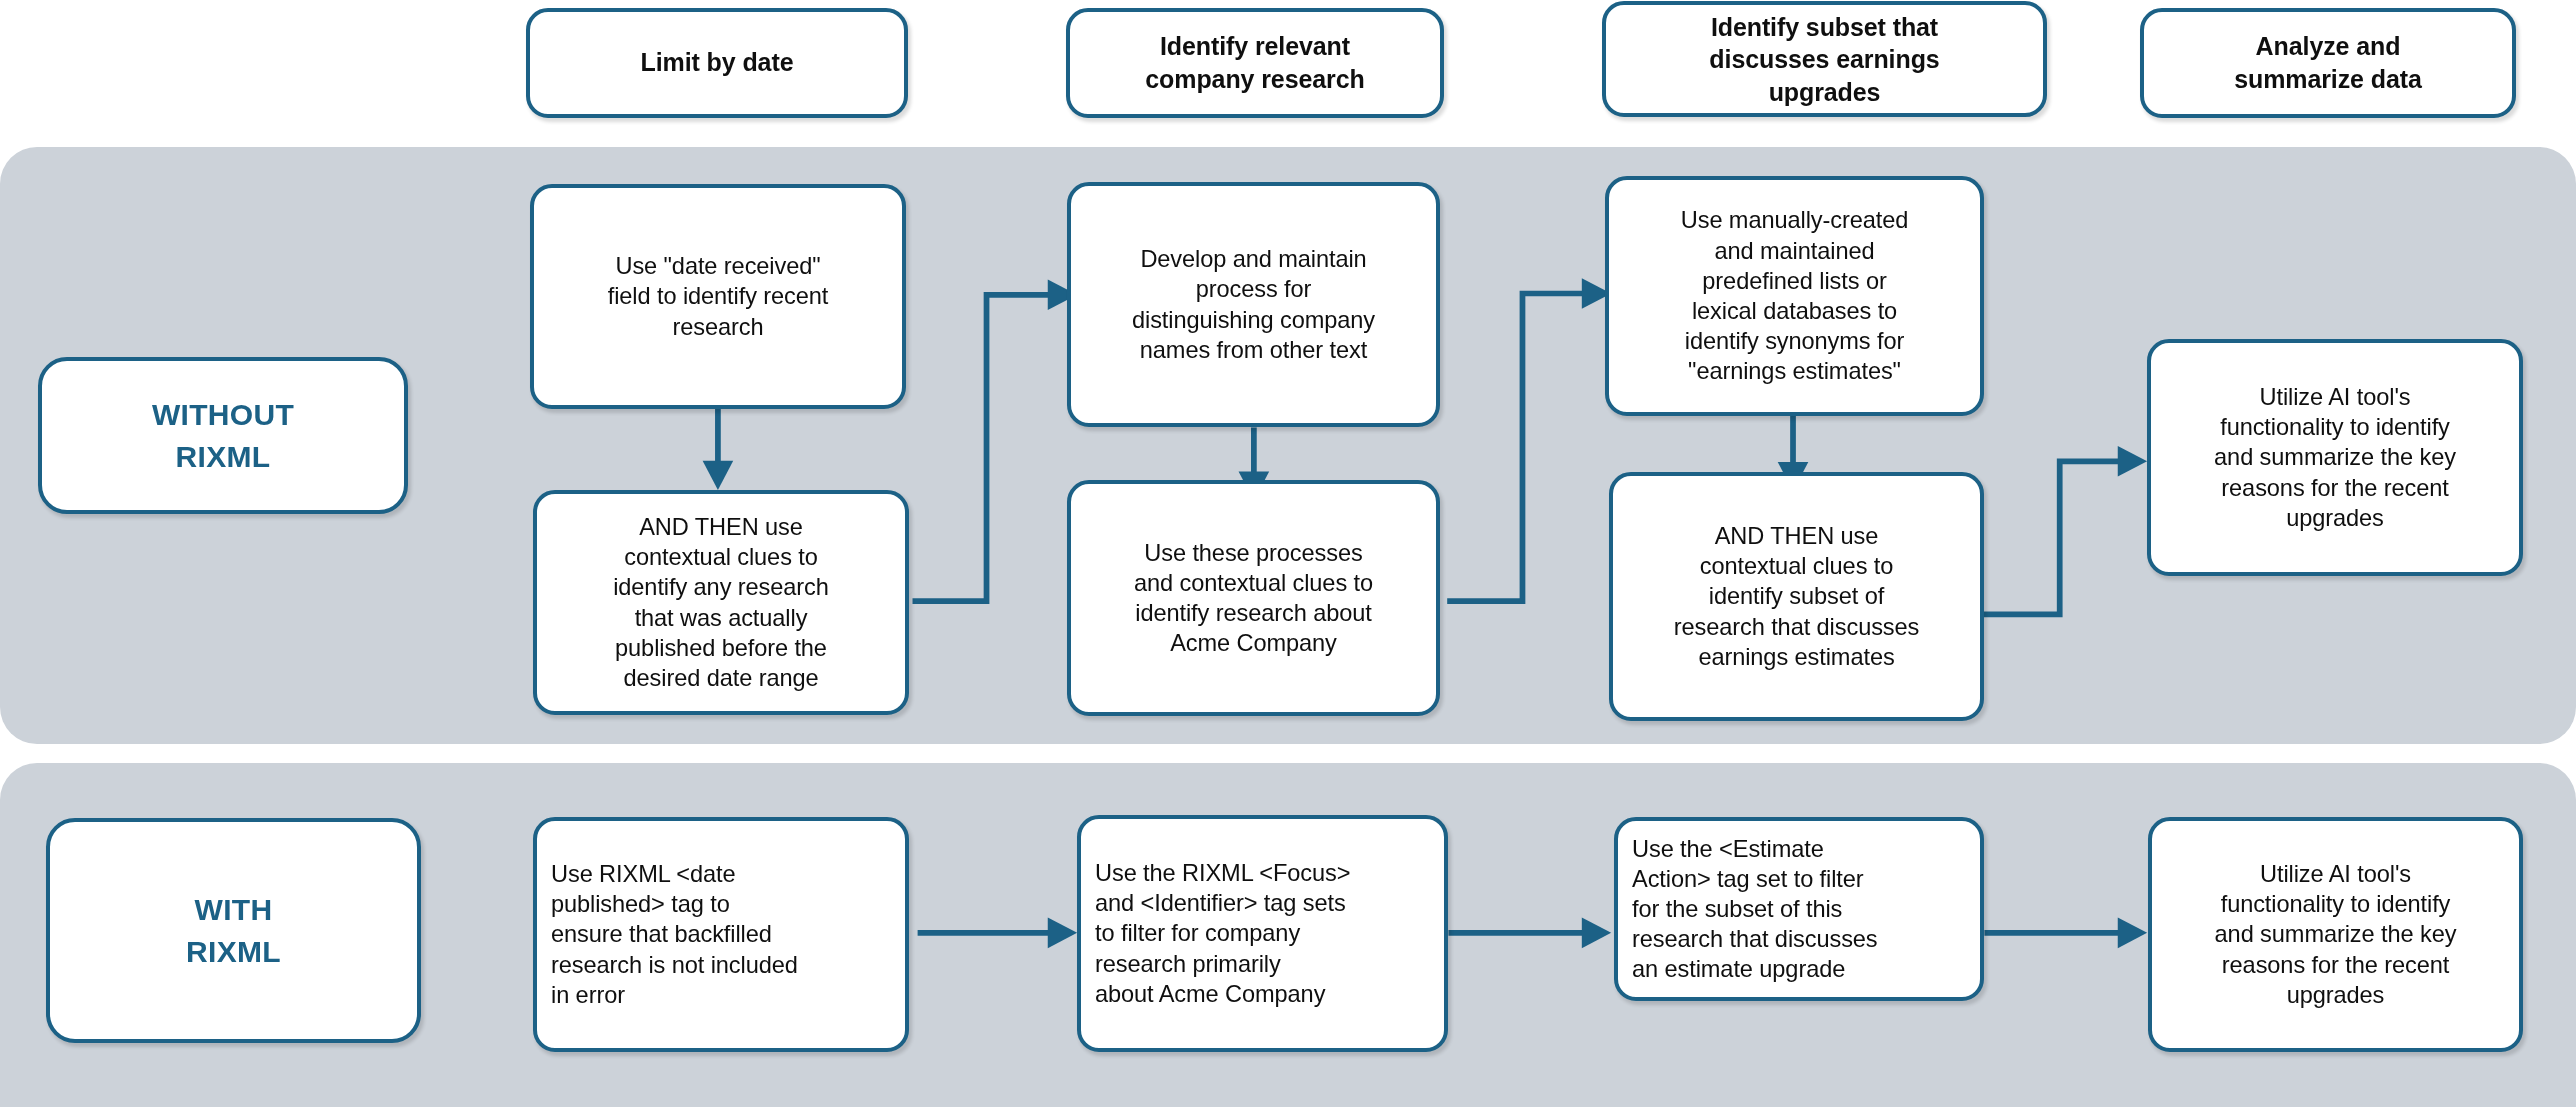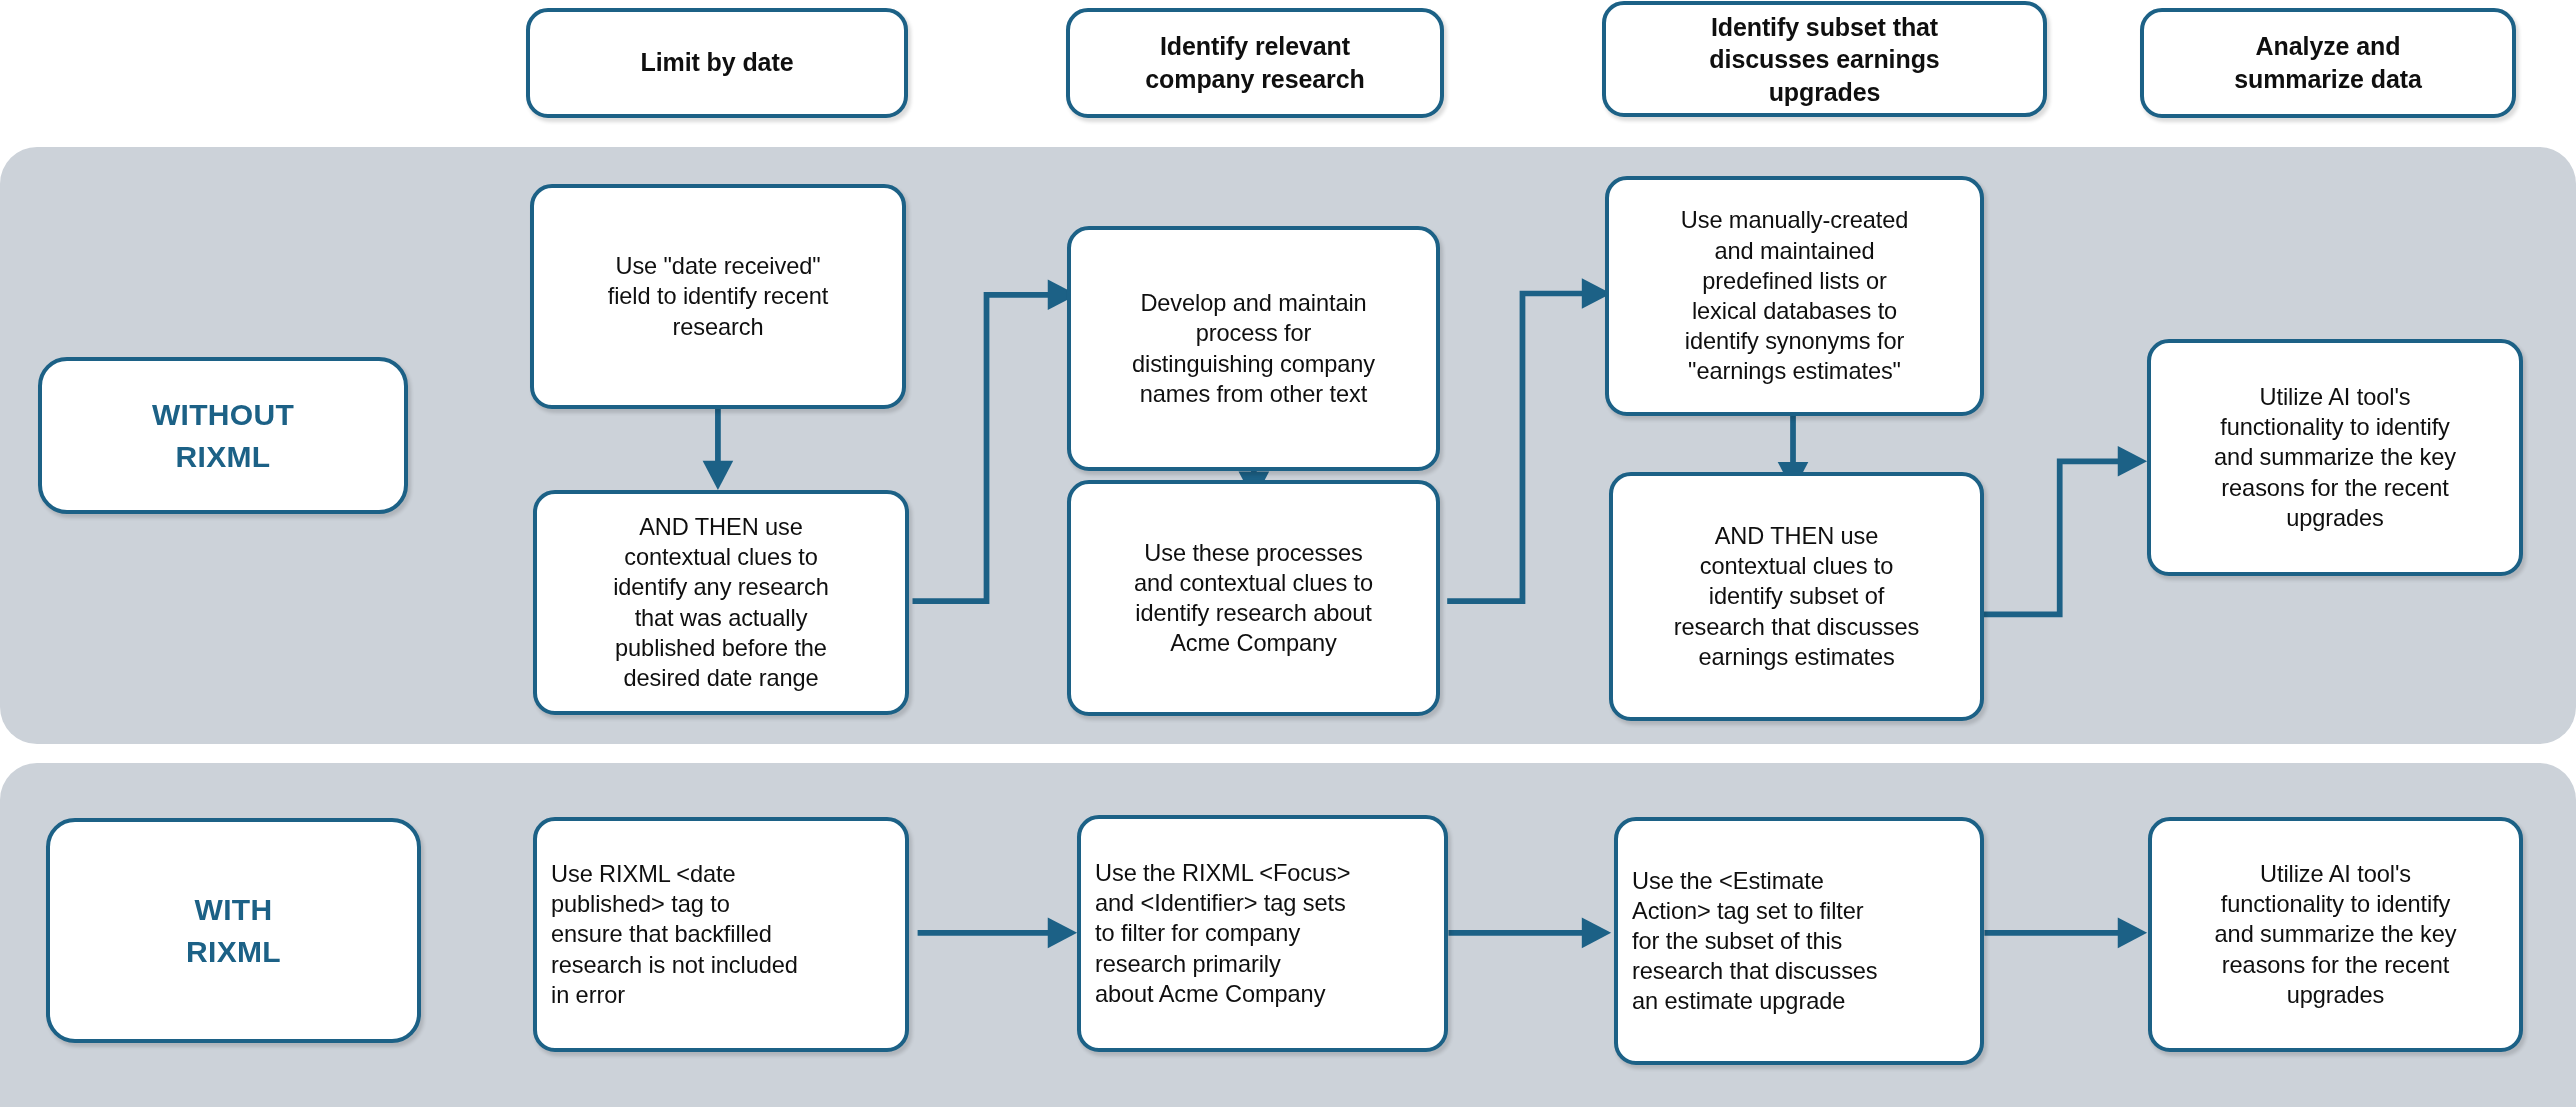--- a/index.html
+++ b/index.html
@@ -117,21 +117,21 @@
   </div>
   <div class="nodebox" style="left:533px;top:490px;width:376px;height:225px;">
     <span class="txt">AND THEN use
 contextual clues to
 identify any research
 that was actually
 published before the
 desired date range</span>
   </div>
 
-  <div class="nodebox" style="left:1067px;top:182px;width:373px;height:245px;margin-top:44px;">
+  <div class="nodebox" style="left:1067px;top:182px;width:373px;height:245px;">
     <span class="txt">Develop and maintain
 process for
 distinguishing company
 names from other text</span>
   </div>
   <div class="nodebox" style="left:1067px;top:480px;width:373px;height:236px;">
     <span class="txt">Use these processes
 and contextual clues to
 identify research about
 Acme Company</span>
@@ -173,21 +173,21 @@
 research is not included
 in error</span>
   </div>
   <div class="nodebox leftalign" style="left:1077px;top:815px;width:371px;height:237px;">
     <span class="txt">Use the RIXML &lt;Focus&gt;
 and &lt;Identifier&gt; tag sets
 to filter for company
 research primarily
 about Acme Company</span>
   </div>
-  <div class="nodebox leftalign" style="left:1614px;top:817px;width:370px;height:248px;">
+  <div class="nodebox leftalign" style="left:1614px;top:817px;width:370px;height:184px;">
     <span class="txt">Use the &lt;Estimate
 Action&gt; tag set to filter
 for the subset of this
 research that discusses
 an estimate upgrade</span>
   </div>
   <div class="nodebox" style="left:2148px;top:817px;width:375px;height:235px;">
     <span class="txt">Utilize AI tool's
 functionality to identify
 and summarize the key

